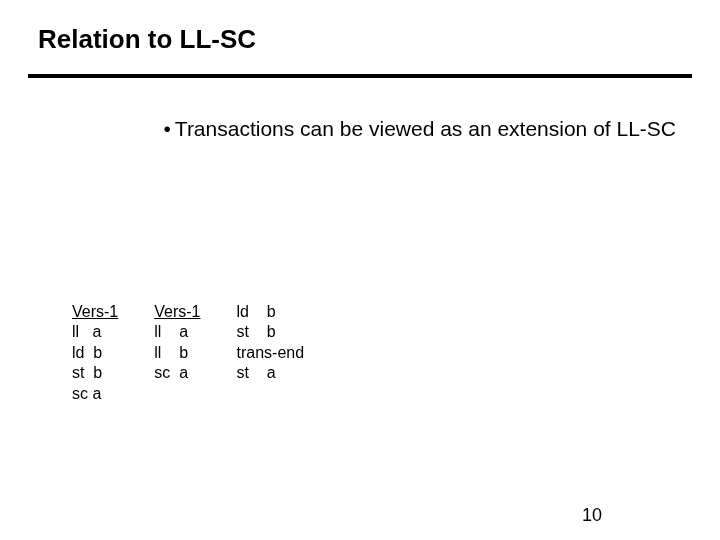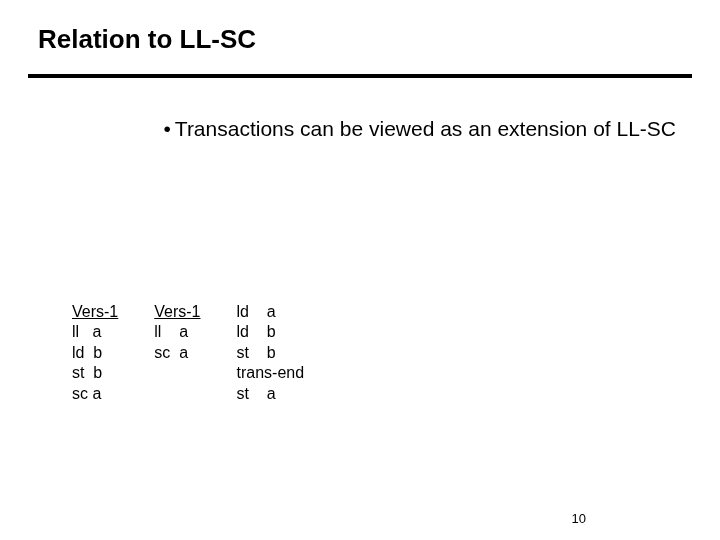--- a/index.html
+++ b/index.html
@@ -68,23 +68,23 @@
   }
   .col-head {
     text-decoration: underline;
     white-space: pre;
   }
   .mono-row {
     white-space: pre;
   }
   .pagenum {
     position: absolute;
-    right: 30px;
+    right: 14px;
     bottom: 14px;
-    font-size: 13px;
+    font-size: 18px;
   }
 </style>
 </head>
 <body>
 
 <div class="slide">
 
   <div class="title">Relation to LL-SC</div>
 
   <div class="rule"></div>
@@ -102,25 +102,25 @@
         <div class="col-head">Vers-1</div>
         <div class="mono-row">ll   a</div>
         <div class="mono-row">ld  b</div>
         <div class="mono-row">st  b</div>
         <div class="mono-row">sc a</div>
       </div>
 
       <div class="col">
         <div class="col-head">Vers-1</div>
         <div class="mono-row">ll    a</div>
+        <div class="mono-row">ll    b</div>
         <div class="mono-row">sc  a</div>
       </div>
 
       <div class="col">
-        <div class="mono-row">ld    a</div>
         <div class="mono-row">ld    b</div>
         <div class="mono-row">st    b</div>
         <div class="mono-row">trans-end</div>
         <div class="mono-row">st    a</div>
       </div>
 
     </div>
   </div>
 
   <div class="pagenum">10</div>

